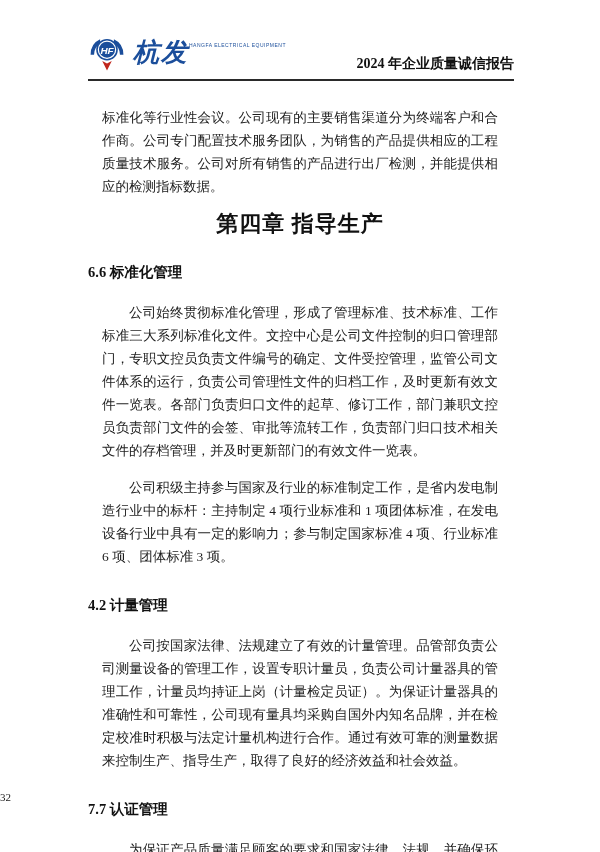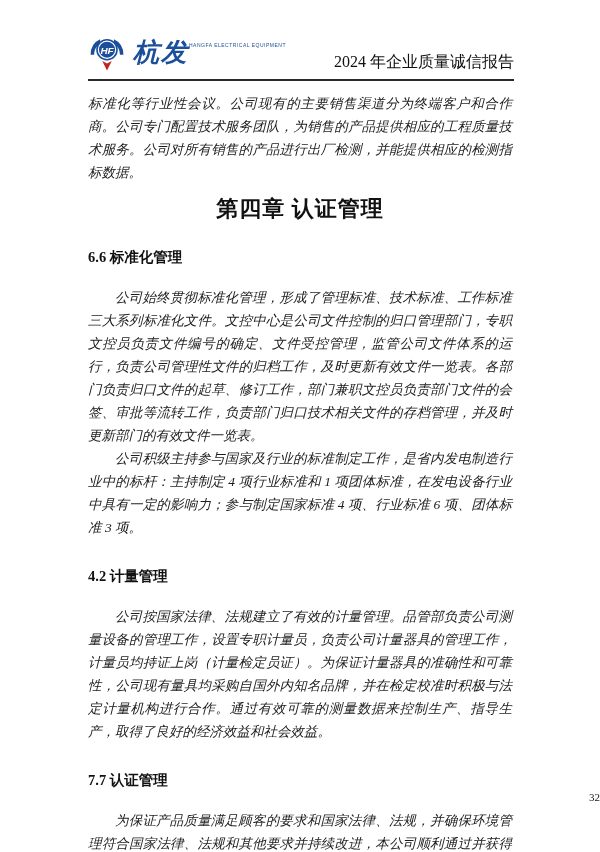--- a/index.html
+++ b/index.html
@@ -36,51 +36,51 @@
     letter-spacing: 2px;
   }
   .brand-en {
     color: #1b4e9b;
     font-size: 5px;
     letter-spacing: 0.5px;
     margin-top: 2px;
     font-family: "Liberation Sans", sans-serif;
     white-space: nowrap;
   }
-  .header-title { font-size: 16px; color: #111; padding-bottom: 1px; }
+  .header-title { font-size: 14px; color: #111; padding-bottom: 1px; font-weight: bold; }
 
   
   .content {
     padding: 11px 88px 0 88px;
     font-size: 13.5px;
     line-height: 23px;
     text-align: justify;
   }
-  .content p { margin: 0; text-indent: 2em; font-style: italic; }
+  .content p { margin: 14px; text-indent: 2em; }
   .content p.no-indent { text-indent: 0; }
   .chapter-title {
     text-align: center;
     font-size: 22px;
     font-weight: bold;
     margin: 13px 0 9px 0;
     letter-spacing: 1px;
     color: #111;
   }
   .section-heading {
     font-size: 14.5px;
     font-weight: bold;
     margin: 26px 0 17px 0;
     color: #111;
   }
 
   
   .page-number {
     position: absolute;
     left: 0; right: 0; bottom: 49px;
-    text-align: right;
+    text-align: left;
     font-size: 11px;
     color: #222;
   }
 </style>
 </head>
 <body>
 
 <div class="page">
 
   <header class="header">
@@ -101,21 +101,21 @@
           <span class="brand-en">HANGFA ELECTRICAL EQUIPMENT</span>
         </span>
       </div>
       <div class="header-title">2024 年企业质量诚信报告</div>
     </div>
   </header>
 
   <main class="content">
     <p class="no-indent">标准化等行业性会议。公司现有的主要销售渠道分为终端客户和合作商。公司专门配置技术服务团队，为销售的产品提供相应的工程质量技术服务。公司对所有销售的产品进行出厂检测，并能提供相应的检测指标数据。</p>
 
-    <h1 class="chapter-title">第四章 认证管理</h1>
+    <h1 class="chapter-title">第四章 指导生产</h1>
 
     <h2 class="section-heading">6.6 标准化管理</h2>
     <p>公司始终贯彻标准化管理，形成了管理标准、技术标准、工作标准三大系列标准化文件。文控中心是公司文件控制的归口管理部门，专职文控员负责文件编号的确定、文件受控管理，监管公司文件体系的运行，负责公司管理性文件的归档工作，及时更新有效文件一览表。各部门负责归口文件的起草、修订工作，部门兼职文控员负责部门文件的会签、审批等流转工作，负责部门归口技术相关文件的存档管理，并及时更新部门的有效文件一览表。</p>
     <p>公司积级主持参与国家及行业的标准制定工作，是省内发电制造行业中的标杆：主持制定 4 项行业标准和 1 项团体标准，在发电设备行业中具有一定的影响力；参与制定国家标准 4 项、行业标准 6 项、团体标准 3 项。</p>
 
     <h2 class="section-heading">4.2 计量管理</h2>
     <p>公司按国家法律、法规建立了有效的计量管理。品管部负责公司测量设备的管理工作，设置专职计量员，负责公司计量器具的管理工作，计量员均持证上岗（计量检定员证）。为保证计量器具的准确性和可靠性，公司现有量具均采购自国外内知名品牌，并在检定校准时积极与法定计量机构进行合作。通过有效可靠的测量数据来控制生产、指导生产，取得了良好的经济效益和社会效益。</p>
 
     <h2 class="section-heading">7.7 认证管理</h2>
     <p>为保证产品质量满足顾客的要求和国家法律、法规，并确保环境管理符合国家法律、法规和其他要求并持续改进，本公司顺利通过并获得了 ISO9001</p>

